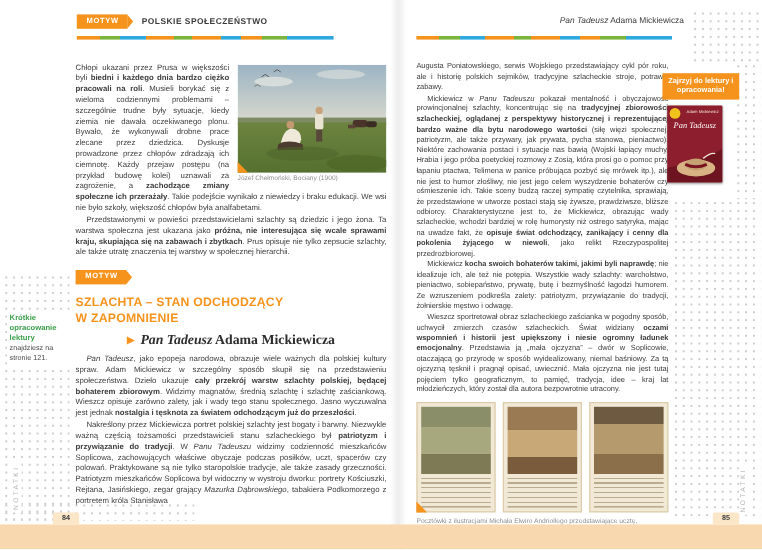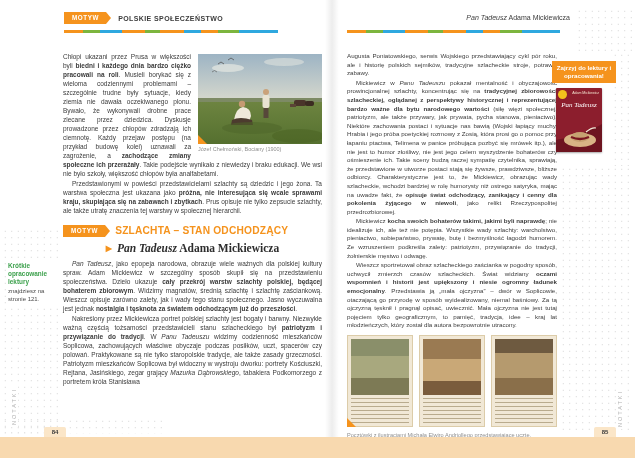--- a/index.html
+++ b/index.html
@@ -28,21 +28,21 @@
   .indent{text-indent:9px;}
 
   
   .fig{float:right;width:124px;margin:2px 0 3px 7px;position:relative;}
   .fig svg{display:block;}
   .fig-caption{font-size:5.5px;color:#8f8f8f;line-height:1.3;margin-top:2px;text-align:left;}
   .corner-tri{position:absolute;left:0;width:0;height:0;
      border-bottom:9px solid #F5931D;border-right:9px solid transparent;}
 
   
-  .section-head{display:flex;align-items:flex-start;gap:10px;margin:10px 0 7px 0;text-align:left;}
+  .section-head{display:flex;align-items:flex-start;gap:10px;margin:10px 0 7px 0;text-align:left;flex-direction:column;}
   .section-title{color:#F5931D;font-weight:bold;font-size:10.2px;line-height:1.2;letter-spacing:.2px;}
   .serif-head{font-family:"Liberation Serif",serif;font-size:11.5px;font-weight:bold;color:#2d2d2d;
      margin:0 0 6px 0;text-align:center;}
   .serif-head .tri{color:#F5931D;font-size:8px;margin-right:5px;vertical-align:1px;}
 
   
   .side-note{position:absolute;left:6px;top:260px;width:50px;z-index:2;background:#fff;
      padding:2px 2px 3px 2px;text-align:left;}
   .side-note .hl{color:#3DA14D;font-weight:bold;font-size:6.4px;line-height:1.25;}
   .side-note .rest{color:#4a4a4a;font-size:6px;line-height:1.3;margin-top:2px;}
@@ -149,20 +149,21 @@
       </div>
       <div class="fig-caption">Józef Chełmoński, Bociany (1900)</div>
     </div>
     <p><span>Chłopi ukazani przez Prusa w większości byli </span><span style="font-weight: 700;">biedni i każdego dnia bardzo ciężko pracowali na roli</span><span>. Musieli borykać się z wieloma codziennymi problemami – szczególnie trudne były sytuacje, kiedy ziemia nie dawała oczekiwanego plonu. Bywało, że wykonywali drobne prace zlecane przez dziedzica. Dyskusje prowadzone przez chłopów zdradzają ich ciemnotę. Każdy przejaw postępu (na przykład budowę kolei) uznawali za zagrożenie, a </span><span style="font-weight: 700;">zachodzące zmiany społeczne ich przerażały</span><span>. Takie podejście wynikało z niewiedzy i braku edukacji. We wsi nie było szkoły, większość chłopów była analfabetami.</span></p>
     <p class="indent"><span>Przedstawionymi w powieści przedstawicielami szlachty są dziedzic i jego żona. Ta warstwa społeczna jest ukazana jako </span><span style="font-weight: 700;">próżna, nie interesująca się wcale sprawami kraju, skupiająca się na zabawach i zbytkach</span><span>. Prus opisuje nie tylko zepsucie szlachty, ale także utratę znaczenia tej warstwy w społecznej hierarchii.</span></p>
 
     <div class="section-head">
       <span class="badge">MOTYW</span>
       <div class="section-title">
         <div>SZLACHTA – STAN ODCHODZĄCY</div>
+        <div>W ZAPOMNIENIE</div>
       </div>
     </div>
 
     <h3 class="serif-head"><span class="tri">▶</span><span><span style="font-weight: 700; font-style: italic;">Pan Tadeusz</span><span style="font-weight: 700;"> Adama Mickiewicza</span></span></h3>
 
     <p class="indent"><span style="font-style: italic;">Pan Tadeusz</span><span>, jako epopeja narodowa, obrazuje wiele ważnych dla polskiej kultury spraw. Adam Mickiewicz w szczególny sposób skupił się na przedstawieniu społeczeństwa. Dzieło ukazuje </span><span style="font-weight: 700;">cały przekrój warstw szlachty polskiej, będącej bohaterem zbiorowym</span><span>. Widzimy magnatów, średnią szlachtę i szlachtę zaściankową. Wieszcz opisuje zarówno zalety, jak i wady tego stanu społecznego. Jasno wyczuwalna jest jednak </span><span style="font-weight: 700;">nostalgia i tęsknota za światem odchodzącym już do przeszłości</span><span>.</span></p>
     <p class="indent"><span>Nakreślony przez Mickiewicza portret polskiej szlachty jest bogaty i barwny. Niezwykle ważną częścią tożsamości przedstawicieli stanu szlacheckiego był </span><span style="font-weight: 700;">patriotyzm i przywiązanie do tradycji</span><span>. W </span><span style="font-style: italic;">Panu Tadeuszu</span><span> widzimy codzienność mieszkańców Soplicowa, zachowujących właściwe obyczaje podczas posiłków, uczt, spacerów czy polowań. Praktykowane są nie tylko staropolskie tradycje, ale także zasady grzeczności. Patriotyzm mieszkańców Soplicowa był widoczny w wystroju dworku: portrety Kościuszki, Rejtana, Jasińskiego, zegar grający </span><span style="font-style: italic;">Mazurka Dąbrowskiego</span><span>, tabakiera Podkomorzego z portretem króla Stanisława</span></p>
   </div>
 
   <div class="side-note">

